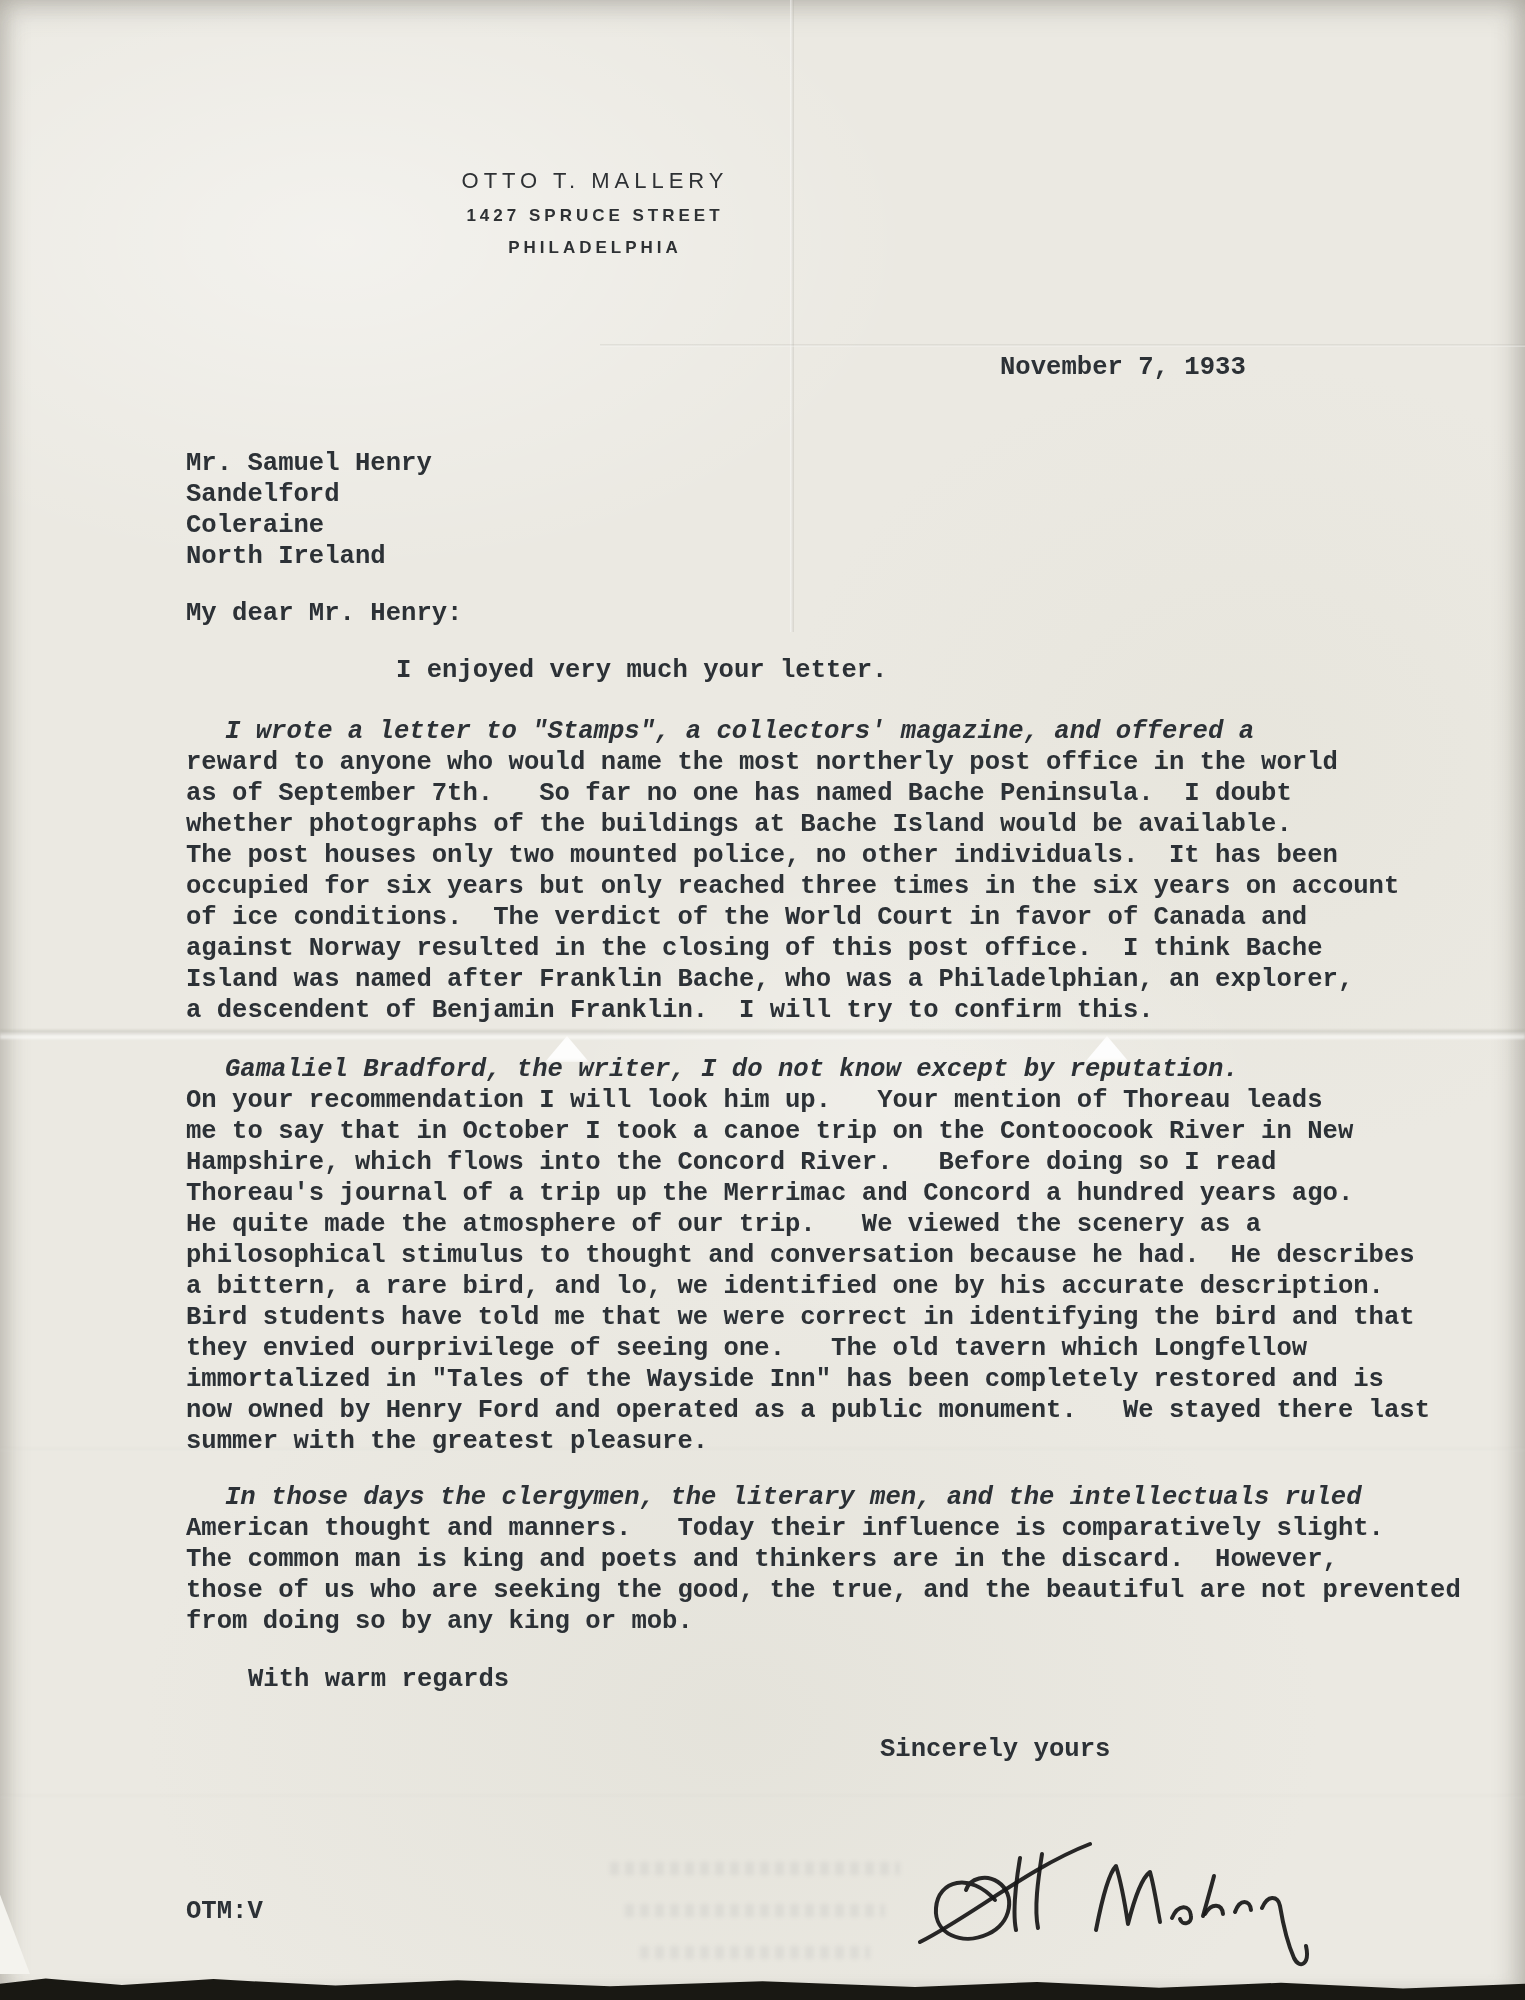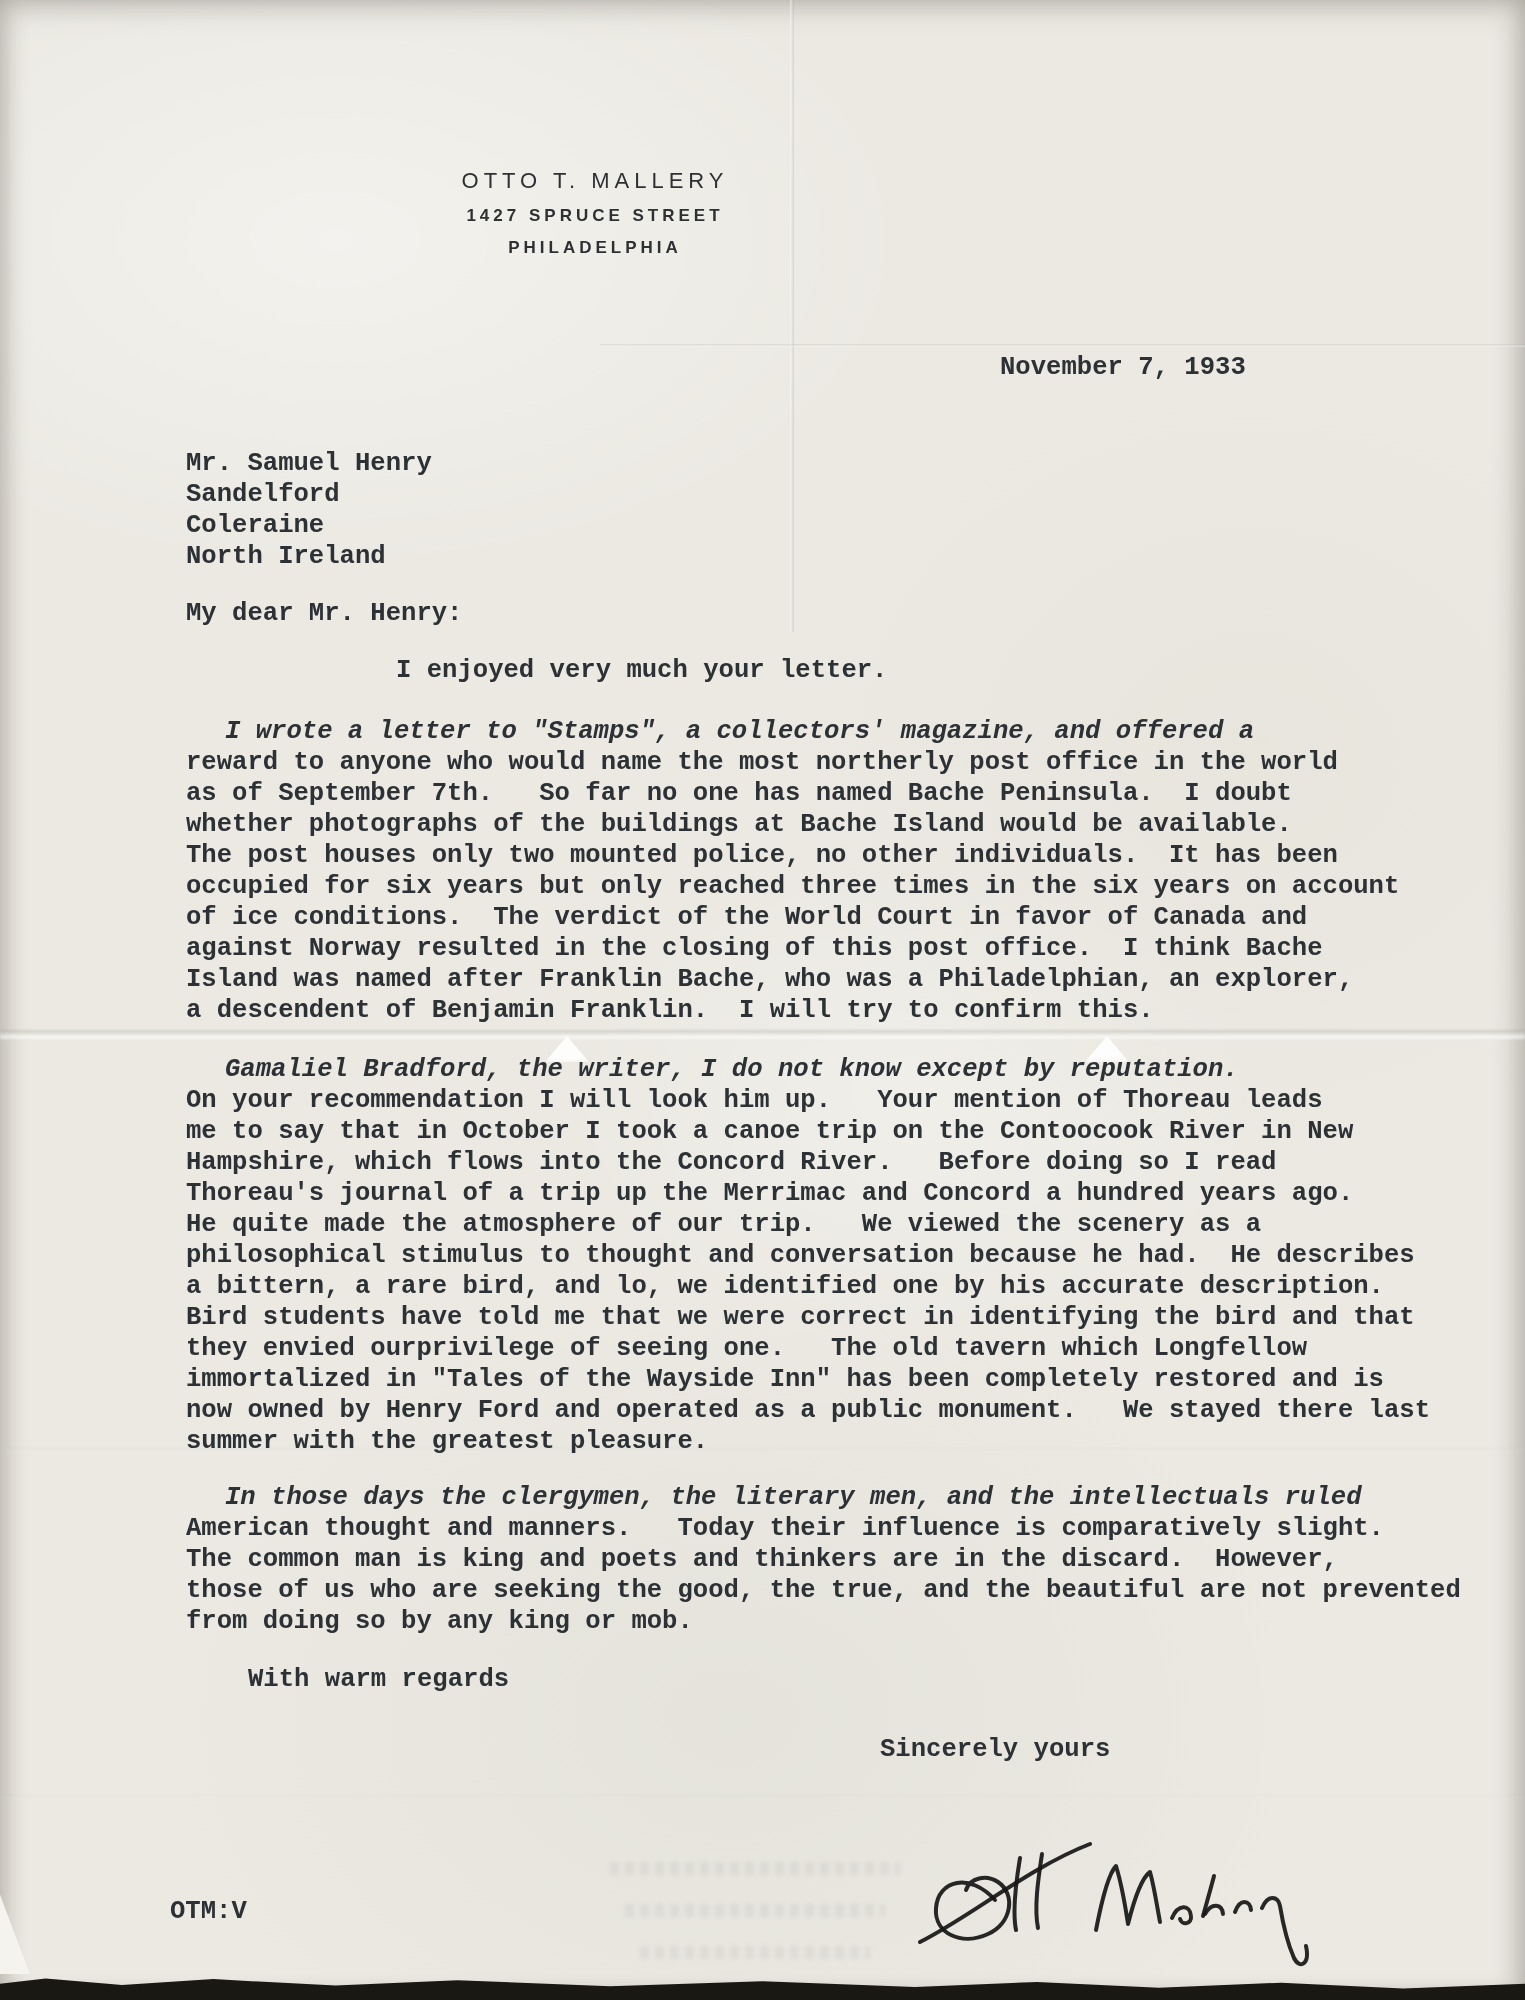--- a/index.html
+++ b/index.html
@@ -35,21 +35,21 @@
   .dateline{position:absolute;left:1000px;top:352px;}
   .recipient{position:absolute;left:186px;top:448px;}
   .salutation{position:absolute;left:186px;top:598px;}
   .opening{position:absolute;left:396px;top:655px;}
   .para{position:absolute;left:186px;}
   .para-1{top:716px;}
   .para-2{top:1054px;}
   .para-3{top:1482px;}
   .regards{position:absolute;left:248px;top:1664px;}
   .signoff{position:absolute;left:880px;top:1734px;}
-  .initials{position:absolute;left:170px;top:1896px;}
+  .initials{position:absolute;left:186px;top:1896px;}
   .single{white-space:pre;font-size:25.6px;line-height:31px;}
 
   
   .watermark{
     position:absolute;left:106px;top:948px;white-space:nowrap;
     font-family:"Liberation Sans",sans-serif;
     font-size:74px;line-height:74px;letter-spacing:1px;
     color:var(--watermark,#6e6e6e);opacity:.82;z-index:30;pointer-events:none;
   }
 

